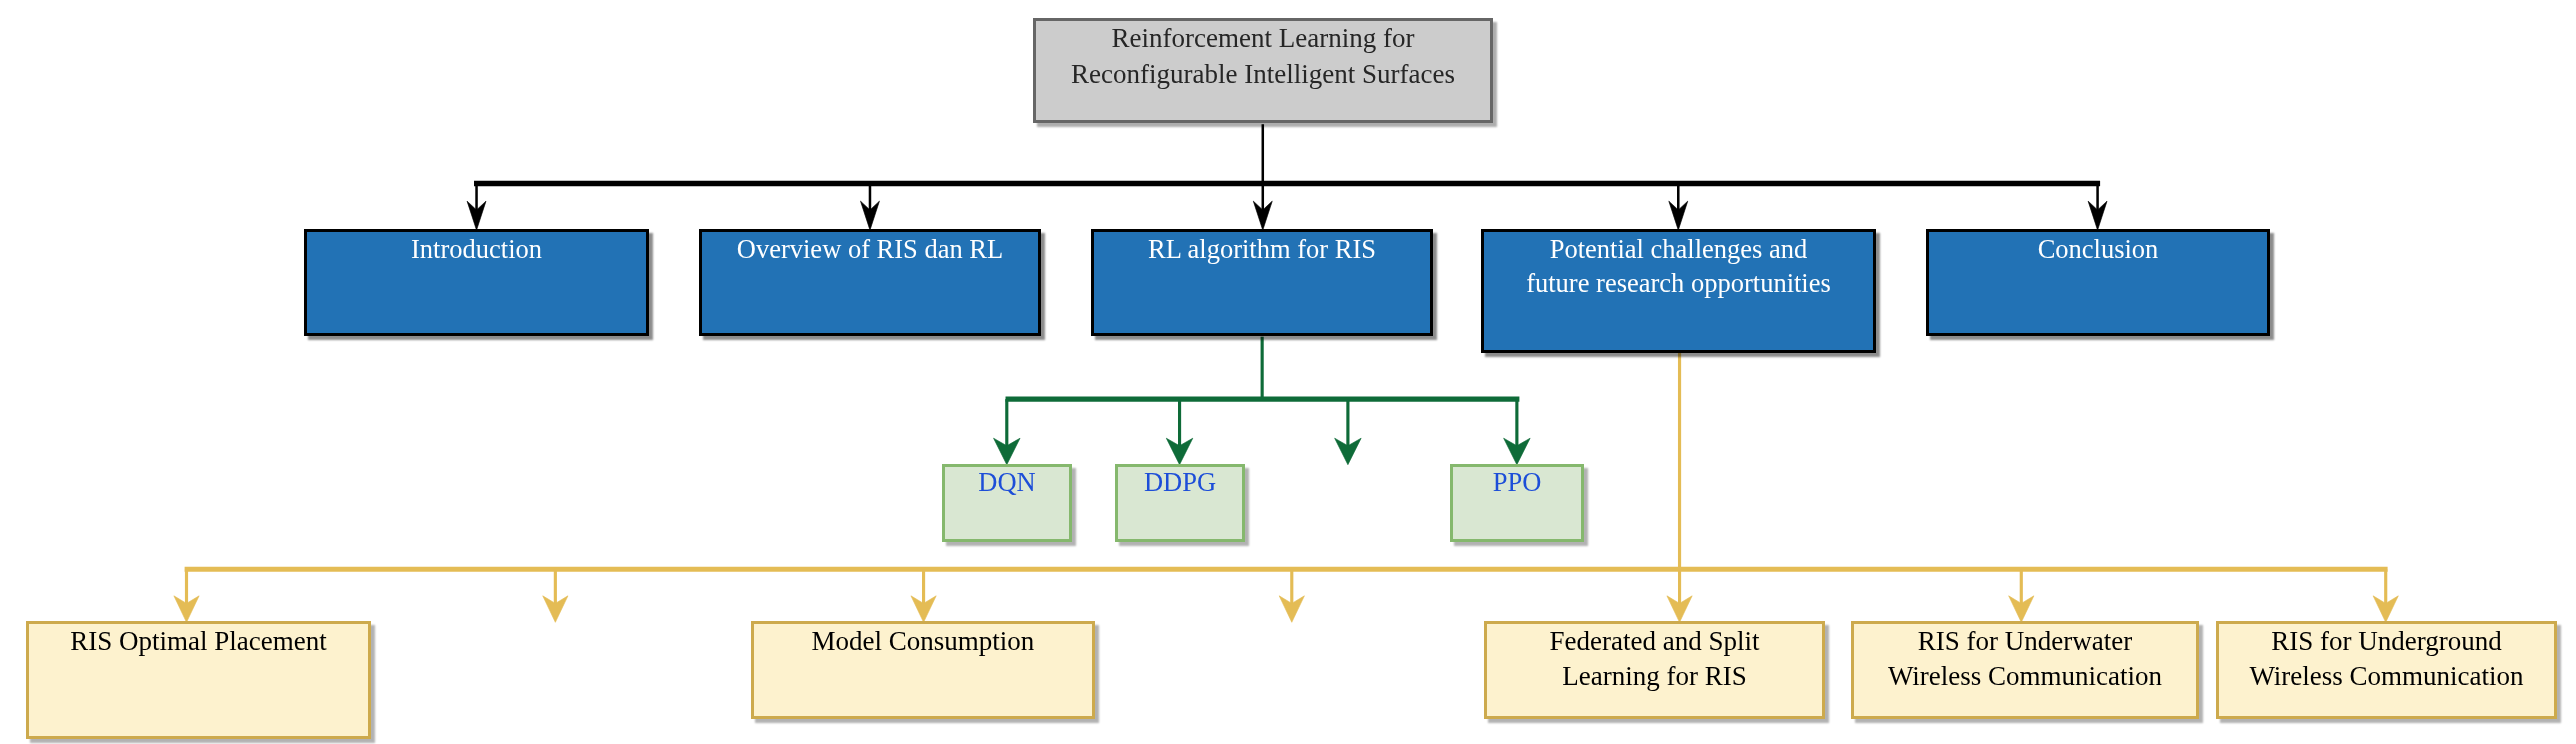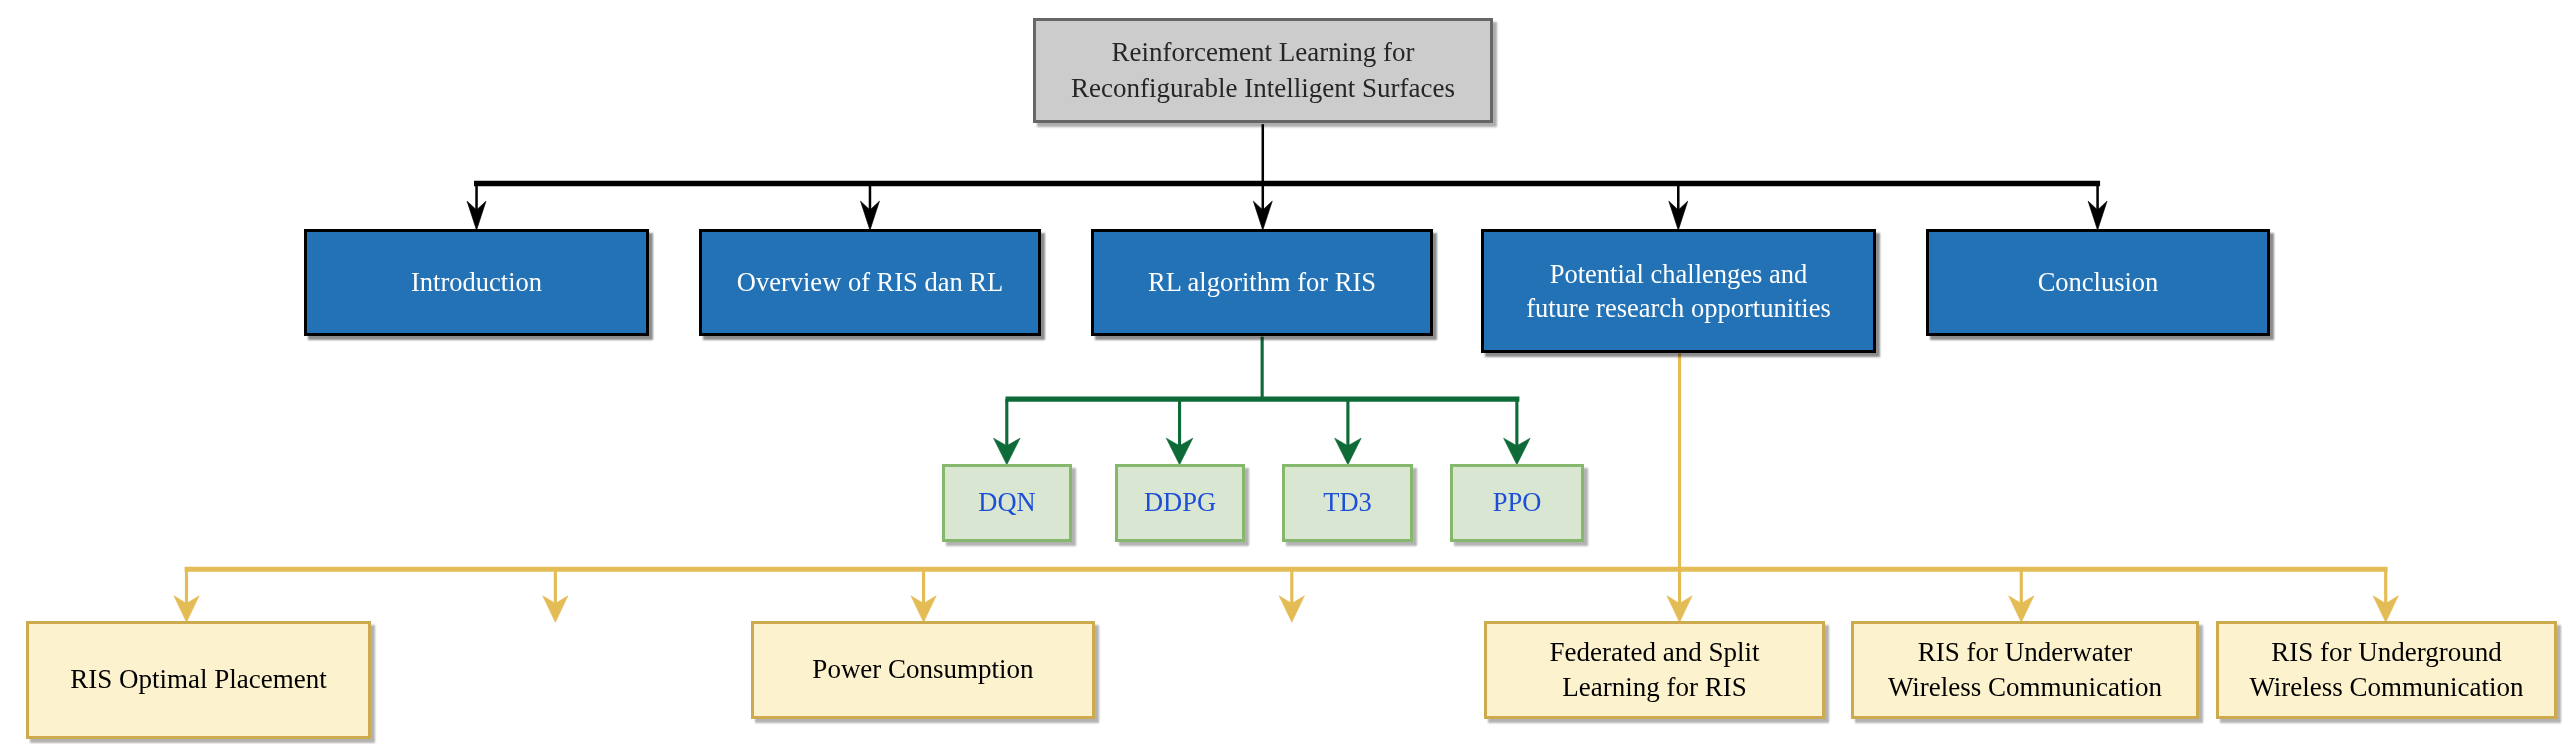--- a/index.html
+++ b/index.html
@@ -6,21 +6,21 @@
   .canvas{
     position:relative;
     width:2576px;height:744px;
     background:#ffffff;
     font-family:"Liberation Serif","DejaVu Serif",serif;
     overflow:hidden;
   }
   .connectors{position:absolute;left:0;top:0;z-index:1;}
   .node{
     position:absolute;z-index:2;
-    display:flex;align-items:center;justify-content:center;
+    display:flex;align-items:flex-start;justify-content:center;
     text-align:center;box-sizing:border-box;
   }
   .node span{white-space:pre-line;display:block;}
   .node-root{
     background:#CCCCCC;border:3.2px solid #666666;color:#262626;
     font-size:27px;line-height:1.32;
     box-shadow:3.8px 4.4px 1.9px rgba(0,0,0,0.32);
   }
   .node-blue{
     background:#2272B5;border:3.2px solid #000000;color:#ffffff;
@@ -114,32 +114,29 @@
   <div class="node node-blue" style="left:1926px;top:229px;width:344px;height:107px">
     <span>Conclusion</span>
   </div>
 
   <div class="node node-green" style="left:942px;top:464px;width:130px;height:78px">
     <span>DQN</span>
   </div>
   <div class="node node-green" style="left:1115px;top:464px;width:130px;height:78px">
     <span>DDPG</span>
   </div>
-  <div class="node node-green" style="left:1282px;top:464px;width:131px;height:78px">
-    <span>TD3</span>
-  </div>
   <div class="node node-green" style="left:1450px;top:464px;width:134px;height:78px">
     <span>PPO</span>
   </div>
 
   <div class="node node-yellow" style="left:26px;top:621px;width:345px;height:118px">
     <span>RIS Optimal Placement</span>
   </div>
   <div class="node node-yellow" style="left:751px;top:621px;width:344px;height:98px">
-    <span>Power Consumption</span>
+    <span>Model Consumption</span>
   </div>
   <div class="node node-yellow" style="left:1484px;top:621px;width:341px;height:98px">
     <span>Federated and Split
 Learning for RIS</span>
   </div>
   <div class="node node-yellow" style="left:1851px;top:621px;width:348px;height:98px">
     <span>RIS for Underwater
 Wireless Communication</span>
   </div>
   <div class="node node-yellow" style="left:2216px;top:621px;width:341px;height:98px">

